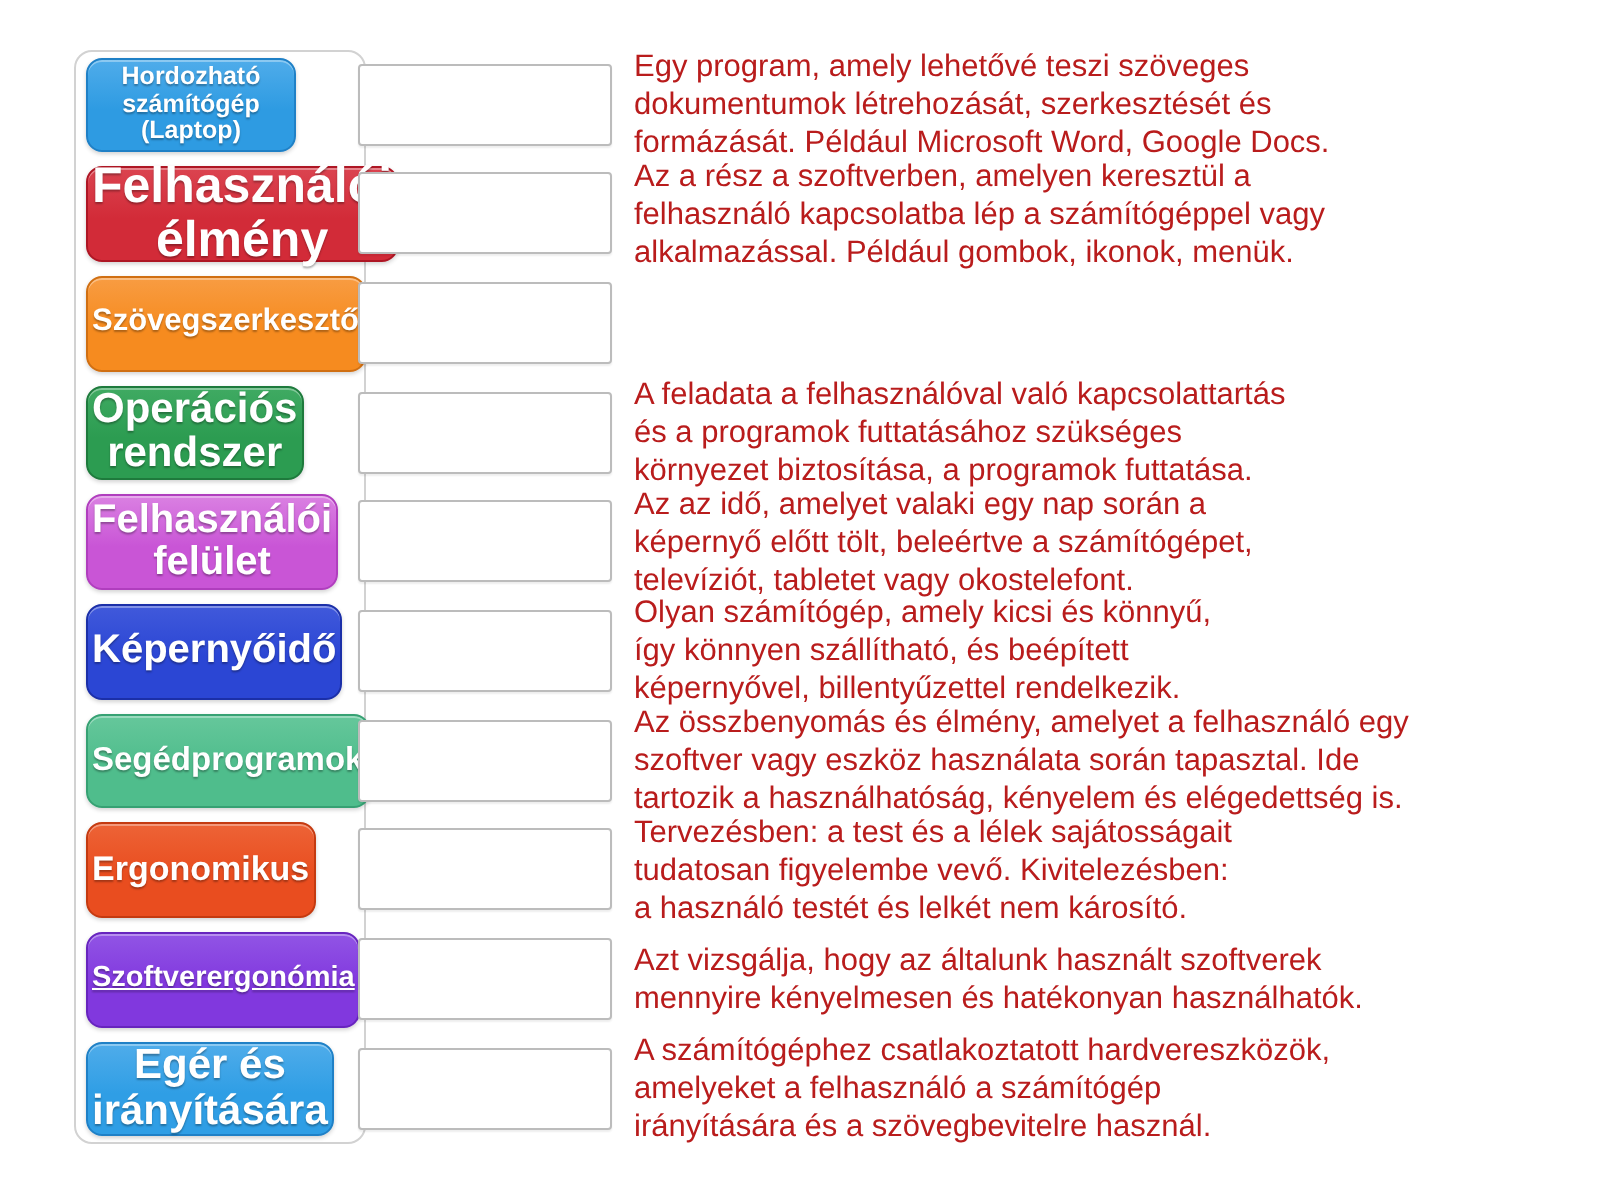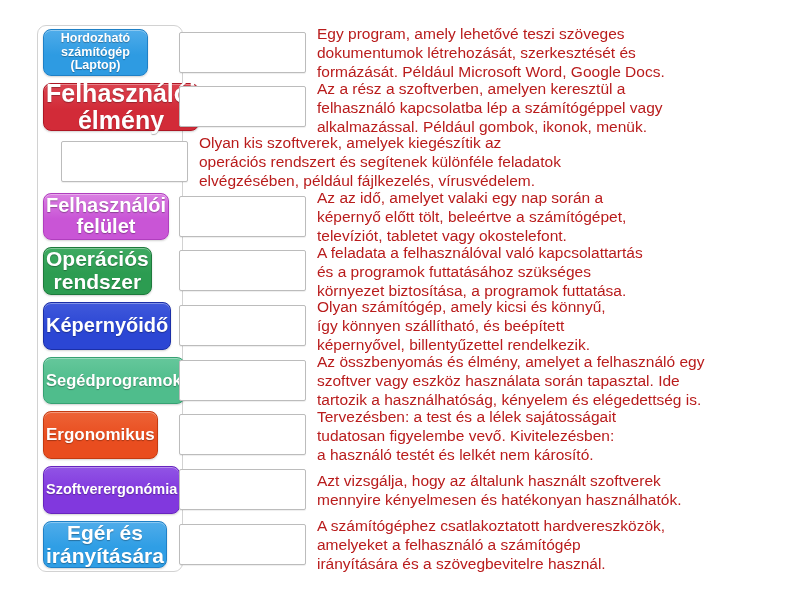--- a/index.html
+++ b/index.html
@@ -109,27 +109,43 @@
         <div class="slot"></div>
       </div>
       <div class="def-cell">
         <div class="definition">Az a rész a szoftverben, amelyen keresztül a
 felhasználó kapcsolatba lép a számítógéppel vagy
 alkalmazással. Például gombok, ikonok, menük.</div>
       </div>
     </div>
 
     <div class="row">
-      <div class="slot-cell">
-        <div class="slot"></div>
-      </div>
-      <div class="def-cell">
-        <div class="definition">Olyan kis szoftverek, amelyek kiegészítik az
-operációs rendszert és segítenek különféle feladatok
-elvégzésében, például fájlkezelés, vírusvédelem.</div>
+      <div class="tile-cell">
+        <div class="tile" style="background: linear-gradient(rgb(248, 156, 66) 0%, rgb(246, 139, 31) 55%, rgb(246, 139, 31) 100%); border-color: rgb(208, 111, 18);">
+          <span style="font-size:15.5px">Szövegszerkesztő</span>
+        </div>
+      </div>
+      <div class="slot-cell">
+        <div class="slot"></div>
+      </div>
+    </div>
+
+    <div class="row">
+      <div class="tile-cell">
+        <div class="tile" style="background: linear-gradient(rgb(63, 170, 98) 0%, rgb(44, 156, 81) 55%, rgb(44, 156, 81) 100%); border-color: rgb(30, 122, 60);">
+          <span style="font-size:21px">Operációs rendszer</span>
+        </div>
+      </div>
+      <div class="slot-cell">
+        <div class="slot"></div>
+      </div>
+      <div class="def-cell">
+        <div class="definition">A feladata a felhasználóval való kapcsolattartás
+és a programok futtatásához szükséges
+környezet biztosítása, a programok futtatása.</div>
       </div>
     </div>
 
     <div class="row">
       <div class="tile-cell">
         <div class="tile" style="background: linear-gradient(rgb(218, 128, 226) 0%, rgb(201, 85, 214) 55%, rgb(201, 85, 214) 100%); border-color: rgb(176, 62, 190);">
           <span style="font-size:20px">Felhasználói felület</span>
         </div>
       </div>
       <div class="slot-cell">
@@ -137,36 +153,20 @@
       </div>
       <div class="def-cell">
         <div class="definition">Az az idő, amelyet valaki egy nap során a
 képernyő előtt tölt, beleértve a számítógépet,
 televíziót, tabletet vagy okostelefont.</div>
       </div>
     </div>
 
     <div class="row">
       <div class="tile-cell">
-        <div class="tile" style="background: linear-gradient(rgb(63, 170, 98) 0%, rgb(44, 156, 81) 55%, rgb(44, 156, 81) 100%); border-color: rgb(30, 122, 60);">
-          <span style="font-size:21px">Operációs rendszer</span>
-        </div>
-      </div>
-      <div class="slot-cell">
-        <div class="slot"></div>
-      </div>
-      <div class="def-cell">
-        <div class="definition">A feladata a felhasználóval való kapcsolattartás
-és a programok futtatásához szükséges
-környezet biztosítása, a programok futtatása.</div>
-      </div>
-    </div>
-
-    <div class="row">
-      <div class="tile-cell">
         <div class="tile" style="background: linear-gradient(rgb(64, 89, 219) 0%, rgb(43, 70, 212) 55%, rgb(43, 70, 212) 100%); border-color: rgb(27, 47, 168);">
           <span style="font-size:20px">Képernyőidő</span>
         </div>
       </div>
       <div class="slot-cell">
         <div class="slot"></div>
       </div>
       <div class="def-cell">
         <div class="definition">Olyan számítógép, amely kicsi és könnyű,
 így könnyen szállítható, és beépített
@@ -201,21 +201,21 @@
       </div>
       <div class="def-cell">
         <div class="definition">Tervezésben: a test és a lélek sajátosságait
 tudatosan figyelembe vevő. Kivitelezésben:
 a használó testét és lelkét nem károsító.</div>
       </div>
     </div>
 
     <div class="row">
       <div class="tile-cell">
-        <div class="tile" style="background: linear-gradient(rgb(145, 84, 229) 0%, rgb(129, 56, 222) 55%, rgb(129, 56, 222) 100%); border-color: rgb(103, 36, 190);">
+        <div class="tile" style="background: linear-gradient(rgb(145, 84, 229) 0%, rgb(129, 56, 222) 55%, rgb(129, 56, 222) 100%); border-color: rgb(103, 36, 190); text-decoration: underline;">
           <span style="font-size:14.5px">Szoftverergonómia</span>
         </div>
       </div>
       <div class="slot-cell">
         <div class="slot"></div>
       </div>
       <div class="def-cell">
         <div class="definition">Azt vizsgálja, hogy az általunk használt szoftverek
 mennyire kényelmesen és hatékonyan használhatók.</div>
       </div>

